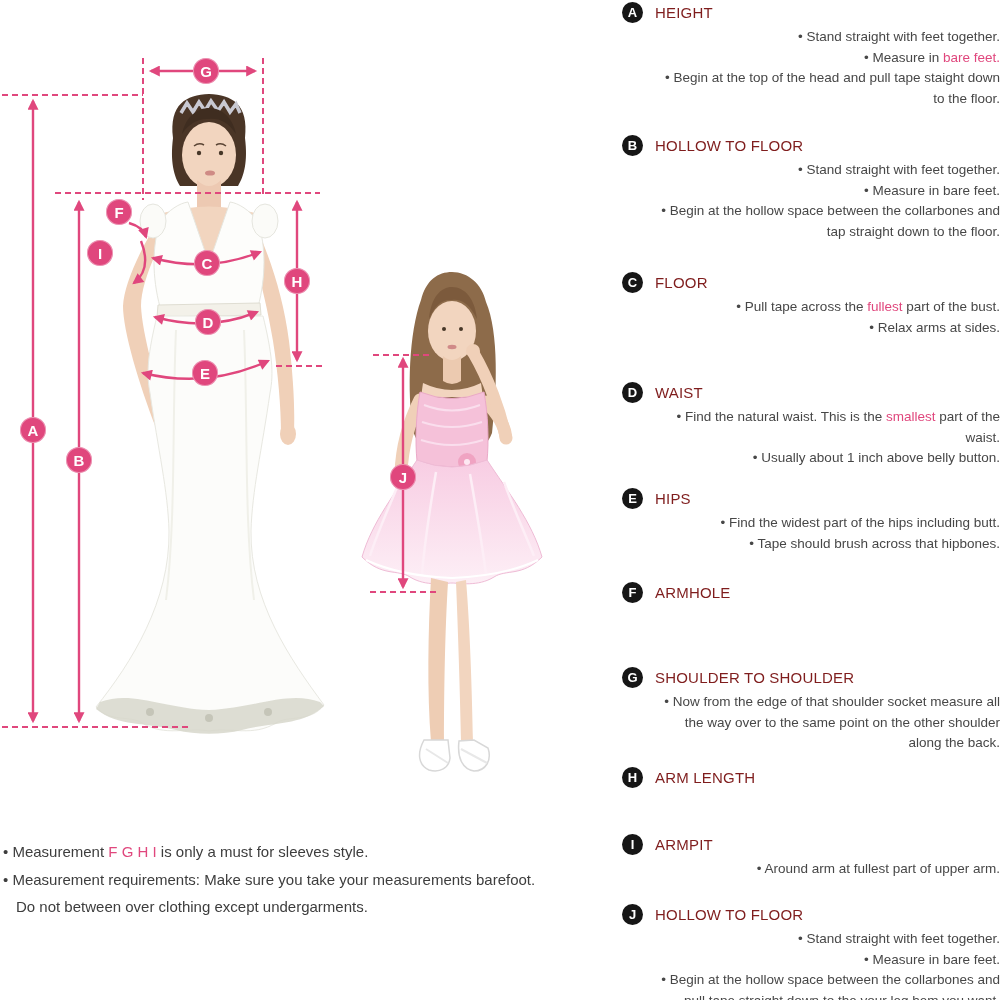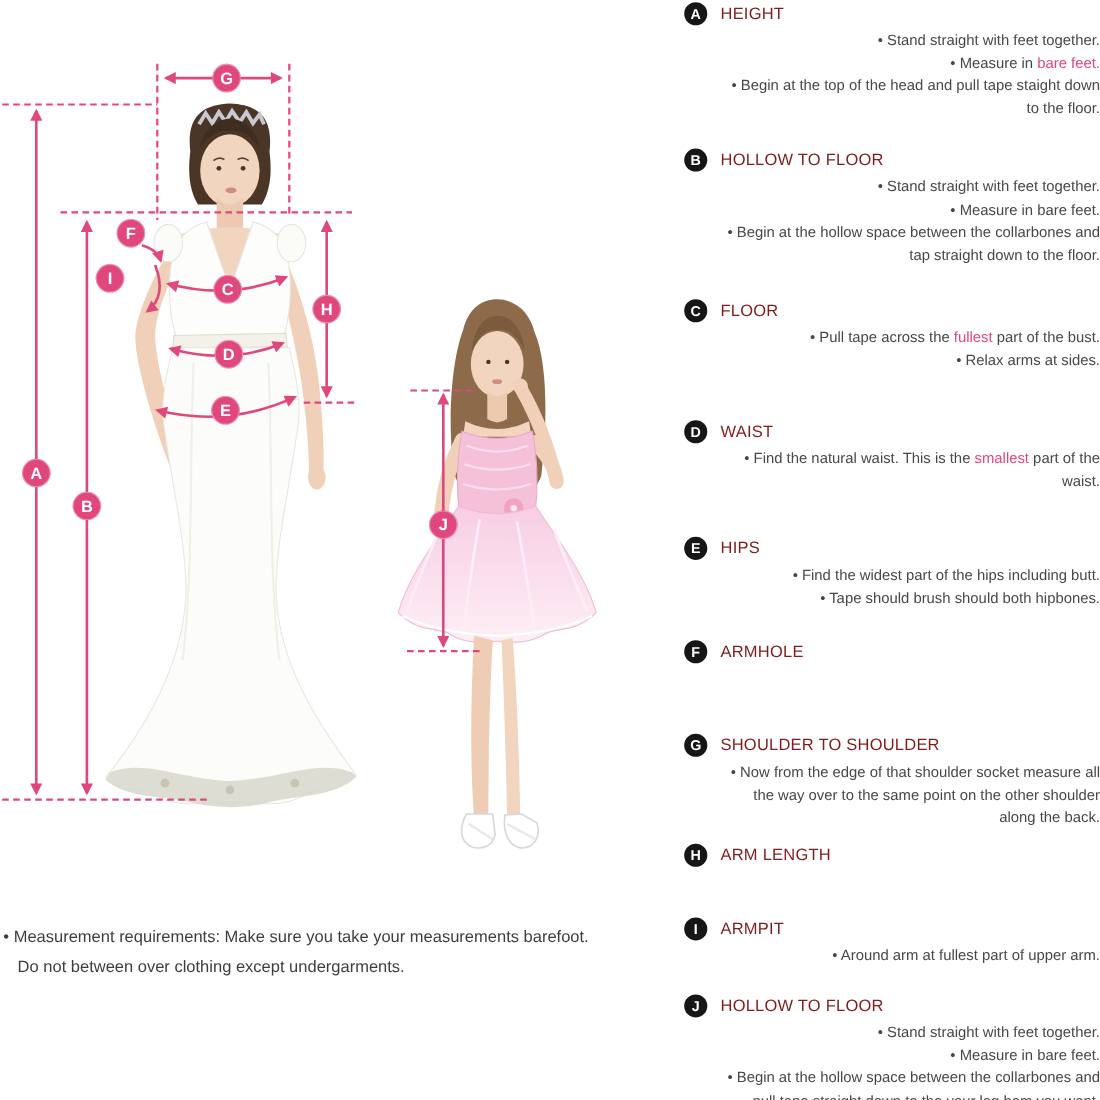--- a/index.html
+++ b/index.html
@@ -166,20 +166,21 @@
       <div class="fig-badge" style="left: 297px; top: 281px;">H</div>
       <div class="fig-badge" style="left: 208px; top: 322px;">D</div>
       <div class="fig-badge" style="left: 205px; top: 373px;">E</div>
       <div class="fig-badge" style="left: 33px; top: 430px;">A</div>
       <div class="fig-badge" style="left: 79px; top: 460px;">B</div>
       <div class="fig-badge" style="left: 403px; top: 477px;">J</div>
     </div>
 </div>
 
 <div id="notes">
+    <div class="note-line"><span>• </span><span>Measurement </span><span class="pk">F G H I</span><span> is only a must for sleeves style.</span></div>
     <div class="note-line"><span>• </span><span>Measurement requirements: Make sure you take your measurements barefoot.</span></div>
     <div class="note-line nobullet"><span>Do not between over clothing except undergarments.</span></div>
   </div>
 
 <div id="sections">
     <div class="section" style="top: 2px;">
       <div class="sec-head">
         <span class="sec-badge">A</span>
         <span class="sec-title">HEIGHT</span>
       </div>
@@ -210,30 +211,31 @@
         <div class="bullet"><span>• </span><span>Relax arms at sides.</span></div>
       </div>
     </div>
     <div class="section" style="top: 382px;">
       <div class="sec-head">
         <span class="sec-badge">D</span>
         <span class="sec-title">WAIST</span>
       </div>
       <div class="sec-bullets">
         <div class="bullet"><span>• </span><span>Find the natural waist. This is the </span><span class="pk">smallest</span><span> part of the waist.</span></div>
+        <div class="bullet"><span>• </span><span>Usually about 1 inch above belly button.</span></div>
       </div>
     </div>
     <div class="section" style="top: 488px;">
       <div class="sec-head">
         <span class="sec-badge">E</span>
         <span class="sec-title">HIPS</span>
       </div>
       <div class="sec-bullets">
         <div class="bullet"><span>• </span><span>Find the widest part of the hips including butt.</span></div>
-        <div class="bullet"><span>• </span><span>Tape should brush should both hipbones.</span></div>
+        <div class="bullet"><span>• </span><span>Tape should brush across that hipbones.</span></div>
       </div>
     </div>
     <div class="section" style="top: 582px;">
       <div class="sec-head">
         <span class="sec-badge">F</span>
         <span class="sec-title">ARMHOLE</span>
       </div>
     </div>
     <div class="section" style="top: 667px;">
       <div class="sec-head">

